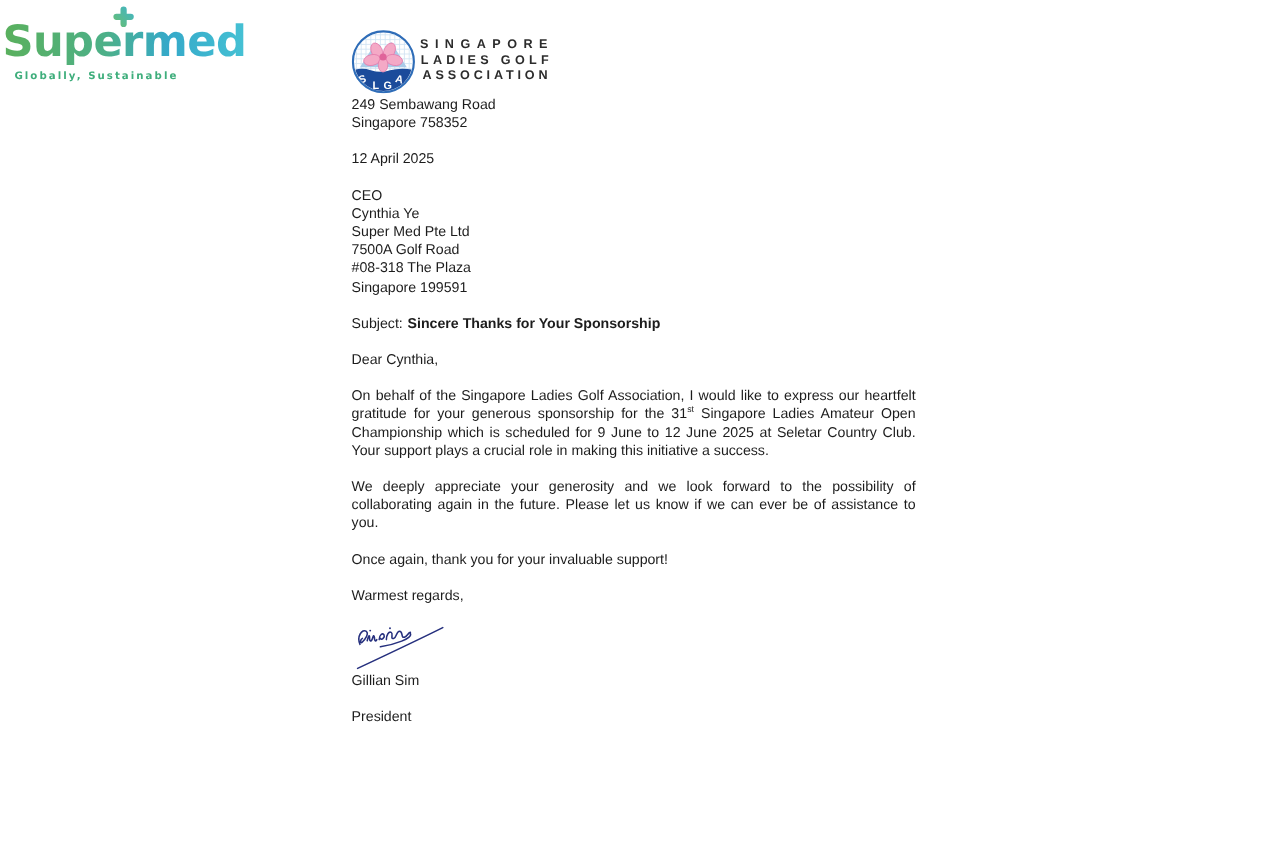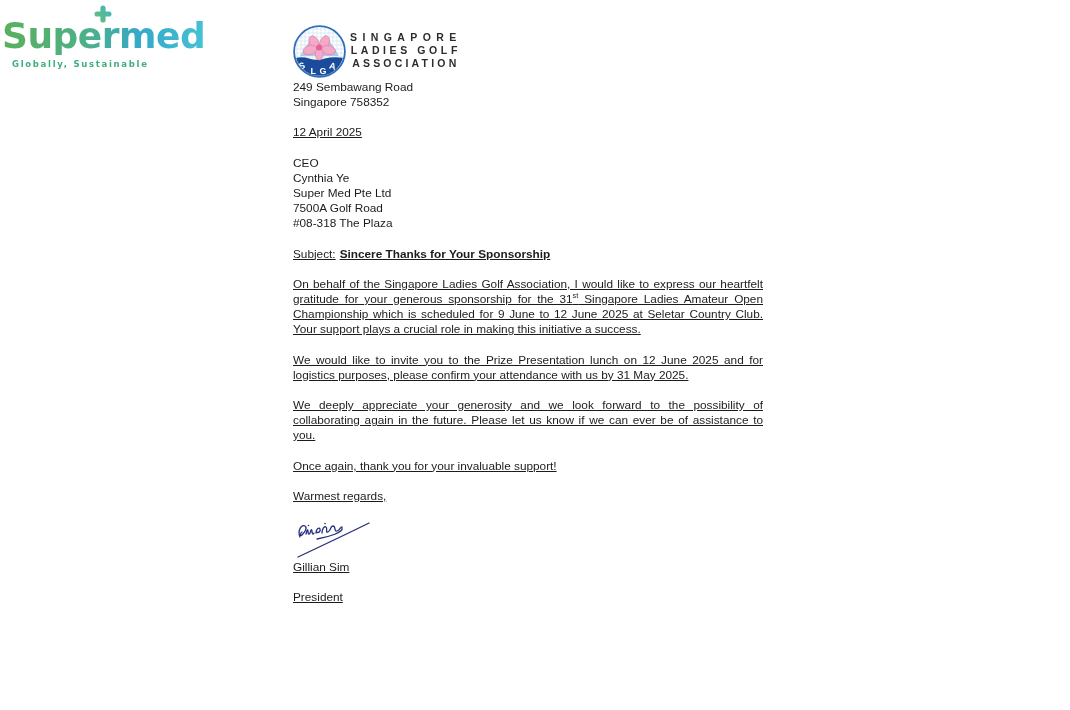--- a/index.html
+++ b/index.html
@@ -36,21 +36,21 @@
     font-family: "DejaVu Sans", sans-serif;
     font-weight: bold; font-size: 8.5px; letter-spacing: 1.7px;
     color: #3fae7c; white-space: nowrap;
   }
 
   
   .letter {
     position: absolute; left: 293px; top: 0; width: 470px;
     font-size: 11.8px; line-height: 15.2px;
   }
-  .letter p { margin: 0 0 15px 0; text-decoration: underline; }
+  .letter p { margin: 0 0 15px 0; }
   .block { margin: 0 0 15px 0; }
   .para { text-align: justify; }
   sup { font-size: 0.62em; vertical-align: super; line-height: 0; }
 
   
   .slga-header { display: flex; gap: 4px; margin: 25px 0 2px 0; height: 53px; }
   .slga-name {
     padding-top: 6px;
     font-weight: bold; font-size: 10.5px; line-height: 13.2px;
     color: #2c2c2c; white-space: nowrap; text-align: center;
@@ -131,28 +131,29 @@
     </div>
 
     <p>12 April 2025</p>
 
     <div class="block">
       <div>CEO</div>
       <div>Cynthia Ye</div>
       <div>Super Med Pte Ltd</div>
       <div>7500A Golf Road</div>
       <div>#08-318 The Plaza</div>
+      <div>Singapore 199591</div>
     </div>
 
     <p><span class="subject-label">Subject:</span><span class="subject-bold">Sincere Thanks for Your Sponsorship</span></p>
 
+    <p>Dear Cynthia,</p>
 
     <p class="para"><span>On behalf of the Singapore Ladies Golf Association, I would like to express our heartfelt gratitude for your generous sponsorship for the 31</span><sup>st</sup><span> Singapore Ladies Amateur Open Championship which is scheduled for 9 June to 12 June 2025 at Seletar Country Club. Your support plays a crucial role in making this initiative a success.</span></p>
 
-    <p class="para">We would like to invite you to the Prize Presentation lunch on 12 June 2025 and for logistics purposes, please confirm your attendance with us by 31 May 2025.</p>
 
     <p class="para">We deeply appreciate your generosity and we look forward to the possibility of collaborating again in the future. Please let us know if we can ever be of assistance to you.</p>
 
     <p>Once again, thank you for your invaluable support!</p>
 
     <p class="signoff-line">Warmest regards,</p>
 
     <div class="signature-wrap">
       <svg width="78" height="41" viewBox="0 0 78 41" fill="none">
         <g stroke="#26307e" stroke-width="1.3" stroke-linecap="round" fill="none">

